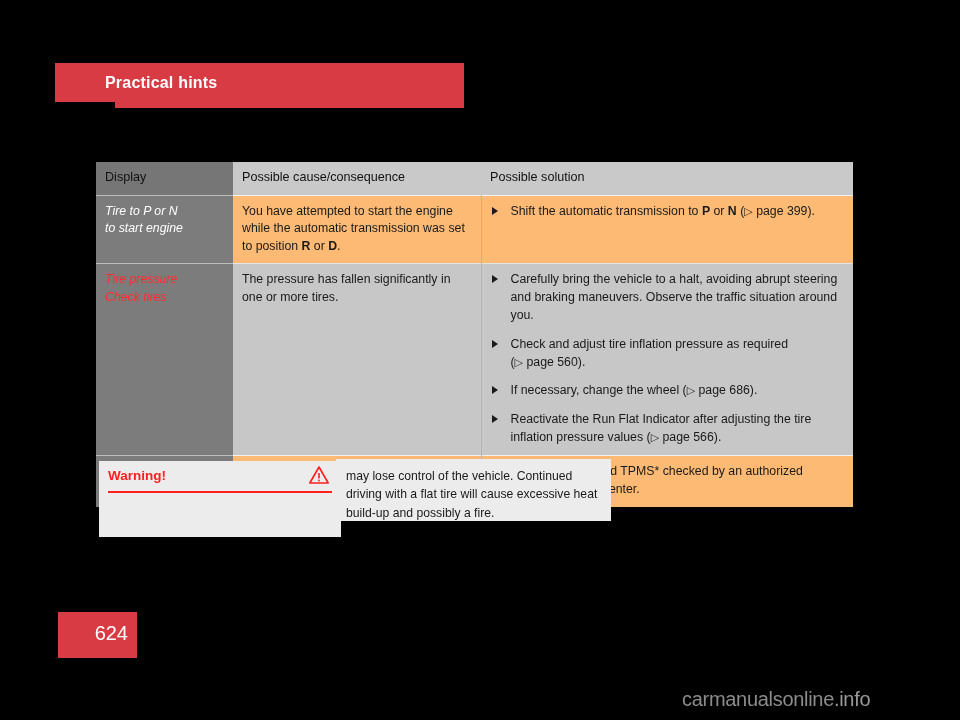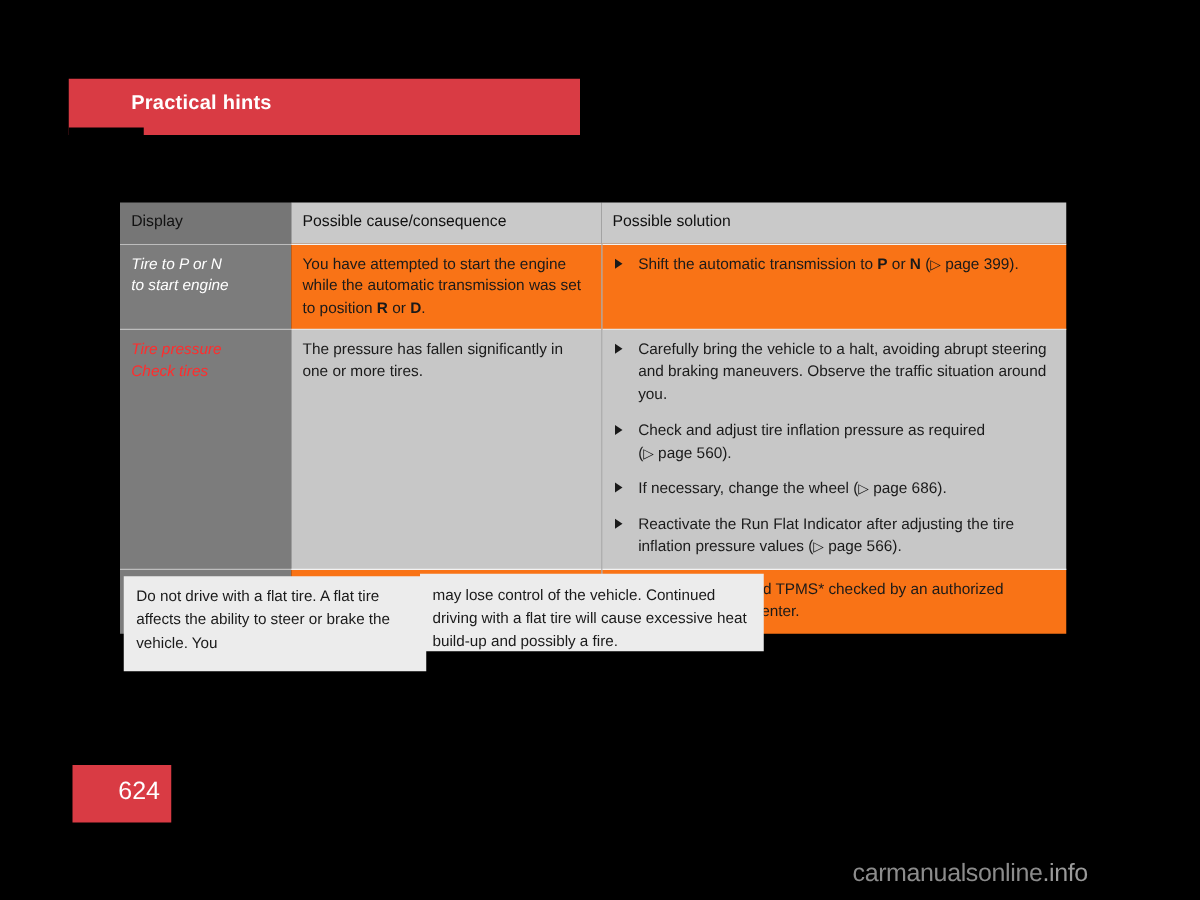--- a/index.html
+++ b/index.html
@@ -86,21 +86,21 @@
     font-size: 12.3px;
     line-height: 1.45;
     border-top: 1px solid #bdbdbd;
   }
   .disp-white  { color: #ffffff; }
   .disp-red    { color: #ff2d2d; }
   .disp-yellow { color: #f0c419; }
 
   
   .cell-light {
-    background: #f97316;
+    background: #fdba74;
     border-top: 1px solid #f2f2f2;
   }
   .cell-alt {
     background: #c7c7c7;
     border-top: 1px solid #e4e4e4;
   }
   .cell-cause { border-right: 1px solid #b4b4b4; }
 
   
   ul.bullets {
@@ -260,21 +260,30 @@
         <td class="cell-light">
           <ul class="bullets">
             <li><span class="tri"></span>Have the Advanced TPMS* checked by an authorized Mercedes-Benz Center.</li>
           </ul>
         </td>
       </tr>
     </tbody>
 </table>
 
 <div class="warn-box" id="warning-box-left">
-  <div class="warn-body">Do not drive with a flat tire. A flat tire affects the ability to steer or brake the vehicle. You</div>
+  <div id="warning-head">
+    <div id="warning-title">Warning!</div>
+    <div id="warning-icon">
+      <svg width="22" height="20" viewBox="0 0 22 20">
+        <path d="M11 2 L20.2 18 L1.8 18 Z" fill="none" stroke="#ff1f1f" stroke-width="1.6" stroke-linejoin="round"></path>
+        <rect x="10.2" y="8" width="1.6" height="5.4" fill="#ff1f1f"></rect>
+        <rect x="10.2" y="14.6" width="1.6" height="1.7" fill="#ff1f1f"></rect>
+      </svg>
+    </div>
+  </div>
 </div>
 
 <div class="warn-box" id="warning-box-right">
   <div class="warn-body">may lose control of the vehicle. Continued driving with a flat tire will cause excessive heat build-up and possibly a fire.</div>
 </div>
 
 <div id="page-number-box">
   <div id="page-number">624</div>
 </div>
 

